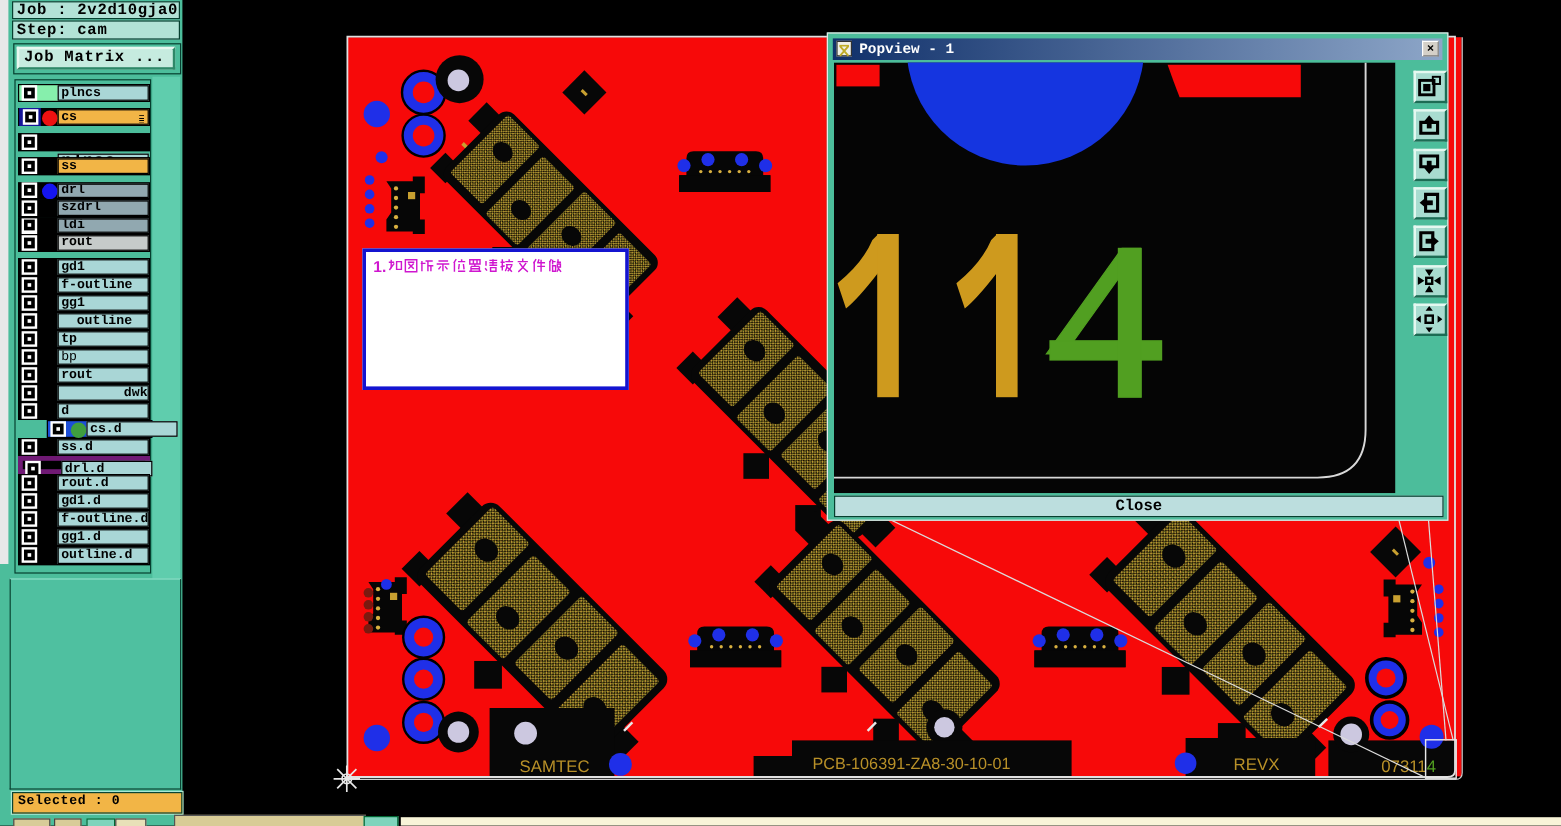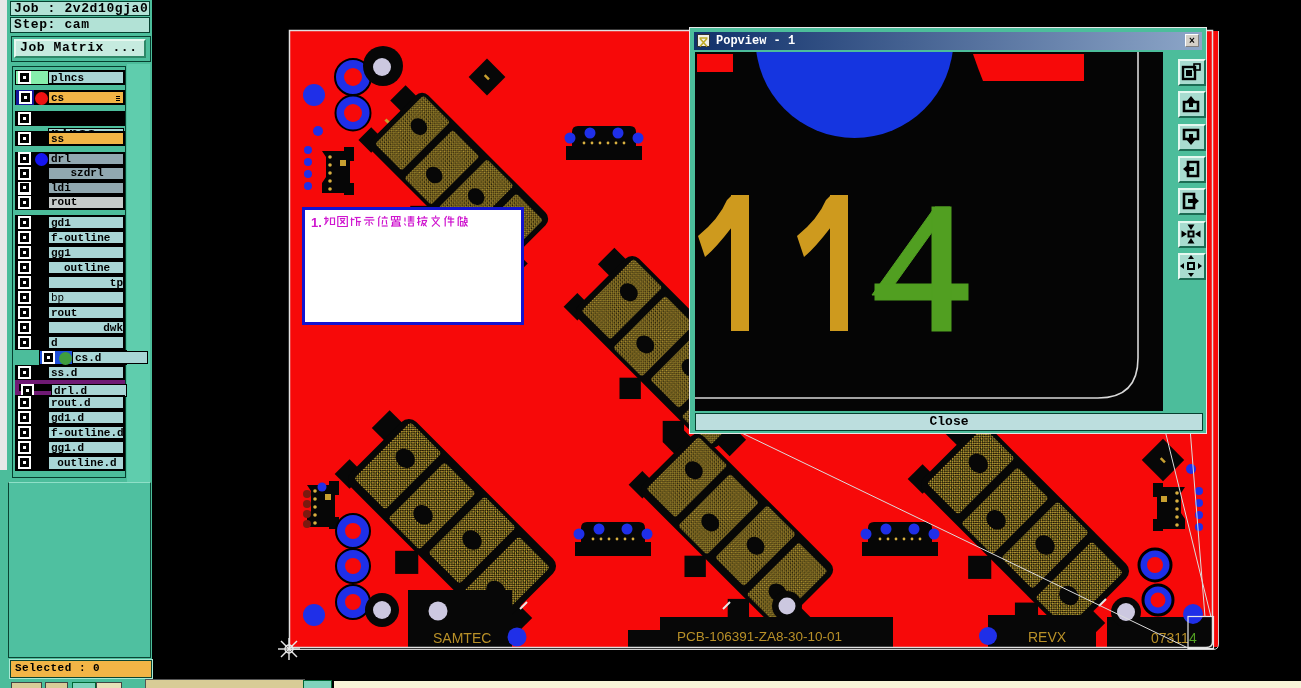--- a/index.html
+++ b/index.html
@@ -486,21 +486,21 @@
 <div class="abs" style="left:4px;top:1.7999999999999998px;width:9px;height:9px;background:#000;"></div>
 <div class="abs" style="left:7px;top:4.8px;width:3px;height:3px;background:#fff;"></div>
 <div class="abs" style="left:19px;top:0.7999999999999998px;width:13px;height:13px;border-radius:50%;background:#1515f0;"></div>
 <div class="abs" style="left:32px;top:0;width:76px;height:12.6px;background:#91a8b0;border:1px solid #000;font-size:11px;font-weight:bold;font-family:'Liberation Mono',monospace;line-height:11.6px;padding-left:2px;box-sizing:border-box;color:#000;overflow:hidden;white-space:nowrap;">drl</div>
 </div>
 
 <div class="abs" style="left:2px;top:99.1px;width:110px;height:14.6px;background:#000;border:1px solid #000;box-sizing:border-box;">
 <div class="abs" style="left:2px;top:-0.20000000000000018px;width:13px;height:13px;background:#fff;"></div>
 <div class="abs" style="left:4px;top:1.7999999999999998px;width:9px;height:9px;background:#000;"></div>
 <div class="abs" style="left:7px;top:4.8px;width:3px;height:3px;background:#fff;"></div>
-<div class="abs" style="left:32px;top:0;width:76px;height:12.6px;background:#91a8b0;border:1px solid #000;font-size:11px;font-weight:bold;font-family:'Liberation Mono',monospace;line-height:11.6px;padding-left:2px;box-sizing:border-box;color:#000;overflow:hidden;white-space:nowrap;text-align:center;">szdrl</div>
+<div class="abs" style="left:32px;top:0;width:76px;height:12.6px;background:#91a8b0;border:1px solid #000;font-size:11px;font-weight:bold;font-family:'Liberation Mono',monospace;line-height:11.6px;padding-left:2px;box-sizing:border-box;color:#000;overflow:hidden;white-space:nowrap;">szdrl</div>
 </div>
 
 <div class="abs" style="left:2px;top:113.7px;width:110px;height:14.6px;background:#000;border:1px solid #000;box-sizing:border-box;">
 <div class="abs" style="left:2px;top:-0.20000000000000018px;width:13px;height:13px;background:#fff;"></div>
 <div class="abs" style="left:4px;top:1.7999999999999998px;width:9px;height:9px;background:#000;"></div>
 <div class="abs" style="left:7px;top:4.8px;width:3px;height:3px;background:#fff;"></div>
 <div class="abs" style="left:32px;top:0;width:76px;height:12.6px;background:#91a8b0;border:1px solid #000;font-size:11px;font-weight:bold;font-family:'Liberation Mono',monospace;line-height:11.6px;padding-left:2px;box-sizing:border-box;color:#000;overflow:hidden;white-space:nowrap;">ldi</div>
 </div>
 
 <div class="abs" style="left:2px;top:128.3px;width:110px;height:14.6px;background:#000;border:1px solid #000;box-sizing:border-box;">
@@ -531,21 +531,21 @@
 <div class="abs" style="left:32px;top:0;width:76px;height:13.06px;background:#a9d6d6;border:1px solid #000;font-size:11px;font-weight:bold;font-family:'Liberation Mono',monospace;line-height:12.06px;padding-left: 2px;box-sizing:border-box;color:#000;overflow:hidden;white-space:nowrap;">gg1</div>
 </div>
 
 <div class="abs" style="left:2px;top:192.68px;width:110px;height:15.06px;background:#000;border:1px solid #000;box-sizing:border-box;">
 <div class="abs" style="left:2px;top:0.03000000000000025px;width:13px;height:13px;background:#fff;"></div>
 <div class="abs" style="left:4px;top:2.0300000000000002px;width:9px;height:9px;background:#000;"></div>
 <div class="abs" style="left:7px;top:5.03px;width:3px;height:3px;background:#fff;"></div>
 <div class="abs" style="left:32px;top:0;width:76px;height:13.06px;background:#a9d6d6;border:1px solid #000;font-size:11px;font-weight:bold;font-family:'Liberation Mono',monospace;line-height:12.06px;padding-left: 2px;box-sizing:border-box;color:#000;overflow:hidden;white-space:nowrap;text-align:center;">outline</div>
 </div>
 
-<div class="abs" style="left:2px;top:207.74px;width:110px;height:15.06px;background:#000;border:1px solid #000;box-sizing:border-box;text-align:right;">
+<div class="abs" style="left:2px;top:207.74px;width:110px;height:15.06px;background:#000;border:1px solid #000;box-sizing:border-box;">
 <div class="abs" style="left:2px;top:0.03000000000000025px;width:13px;height:13px;background:#fff;"></div>
 <div class="abs" style="left:4px;top:2.0300000000000002px;width:9px;height:9px;background:#000;"></div>
 <div class="abs" style="left:7px;top:5.03px;width:3px;height:3px;background:#fff;"></div>
 <div class="abs" style="left:32px;top:0;width:76px;height:13.06px;background:#a9d6d6;border:1px solid #000;font-size:11px;font-weight:bold;font-family:'Liberation Mono',monospace;line-height:12.06px;padding-left: 2px;box-sizing:border-box;color:#000;overflow:hidden;white-space:nowrap;">tp</div>
 </div>
 
 <div class="abs" style="left:2px;top:222.8px;width:110px;height:15.06px;background:#000;border:1px solid #000;box-sizing:border-box;">
 <div class="abs" style="left:2px;top:0.03000000000000025px;width:13px;height:13px;background:#fff;"></div>
 <div class="abs" style="left:4px;top:2.0300000000000002px;width:9px;height:9px;background:#000;"></div>
 <div class="abs" style="left:7px;top:5.03px;width:3px;height:3px;background:#fff;"></div>
@@ -616,21 +616,21 @@
 <div class="abs" style="left:32px;top:0;width:76px;height:13.06px;background:#a9d6d6;border:1px solid #000;font-size:11px;font-weight:bold;font-family:'Liberation Mono',monospace;line-height:12.06px;padding-left: 2px;box-sizing:border-box;color:#000;overflow:hidden;white-space:nowrap;">f-outline.d</div>
 </div>
 
 <div class="abs" style="left:2px;top:373.4px;width:110px;height:15.06px;background:#000;border:1px solid #000;box-sizing:border-box;">
 <div class="abs" style="left:2px;top:0.03000000000000025px;width:13px;height:13px;background:#fff;"></div>
 <div class="abs" style="left:4px;top:2.0300000000000002px;width:9px;height:9px;background:#000;"></div>
 <div class="abs" style="left:7px;top:5.03px;width:3px;height:3px;background:#fff;"></div>
 <div class="abs" style="left:32px;top:0;width:76px;height:13.06px;background:#a9d6d6;border:1px solid #000;font-size:11px;font-weight:bold;font-family:'Liberation Mono',monospace;line-height:12.06px;padding-left: 2px;box-sizing:border-box;color:#000;overflow:hidden;white-space:nowrap;">gg1.d</div>
 </div>
 
-<div class="abs" style="left:2px;top:388.46000000000004px;width:110px;height:15.06px;background:#000;border:1px solid #000;box-sizing:border-box;text-align:center;">
+<div class="abs" style="left:2px;top:388.46000000000004px;width:110px;height:15.06px;background:#000;border:1px solid #000;box-sizing:border-box;">
 <div class="abs" style="left:2px;top:0.03000000000000025px;width:13px;height:13px;background:#fff;"></div>
 <div class="abs" style="left:4px;top:2.0300000000000002px;width:9px;height:9px;background:#000;"></div>
 <div class="abs" style="left:7px;top:5.03px;width:3px;height:3px;background:#fff;"></div>
 <div class="abs" style="left:32px;top:0;width:76px;height:13.06px;background:#a9d6d6;border:1px solid #000;font-size:11px;font-weight:bold;font-family:'Liberation Mono',monospace;line-height:12.06px;padding-left: 2px;box-sizing:border-box;color:#000;overflow:hidden;white-space:nowrap;">outline.d</div>
 </div>
 </div>
 
   <div class="abs" style="left:8px;top:482px;width:143px;height:176px;background:#4fc0a0;border:1px solid #0a4432;border-top-color:#8fe0c8;box-sizing:border-box;"></div>
 
   <div class="abs" style="left:10px;top:660px;width:142px;height:18px;background:#f2b546;border:1px solid #0a4432;box-shadow:0 0 0 1px #a8e8d4;box-sizing:border-box;font-size:11px;font-weight:bold;letter-spacing:0.5px;font-family:'Liberation Mono',monospace;line-height:15px;padding-left:4px;">Selected : 0</div>

